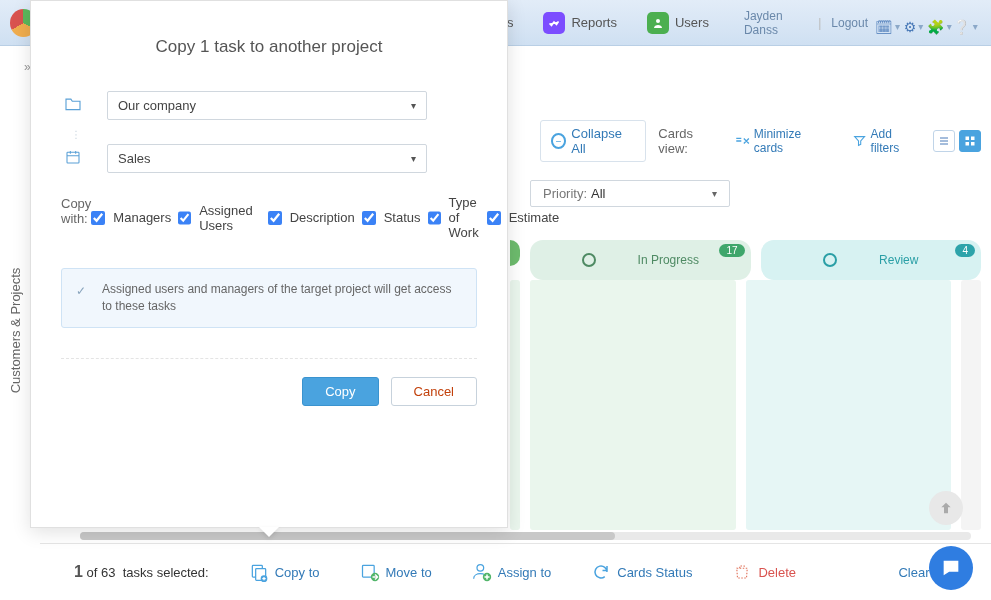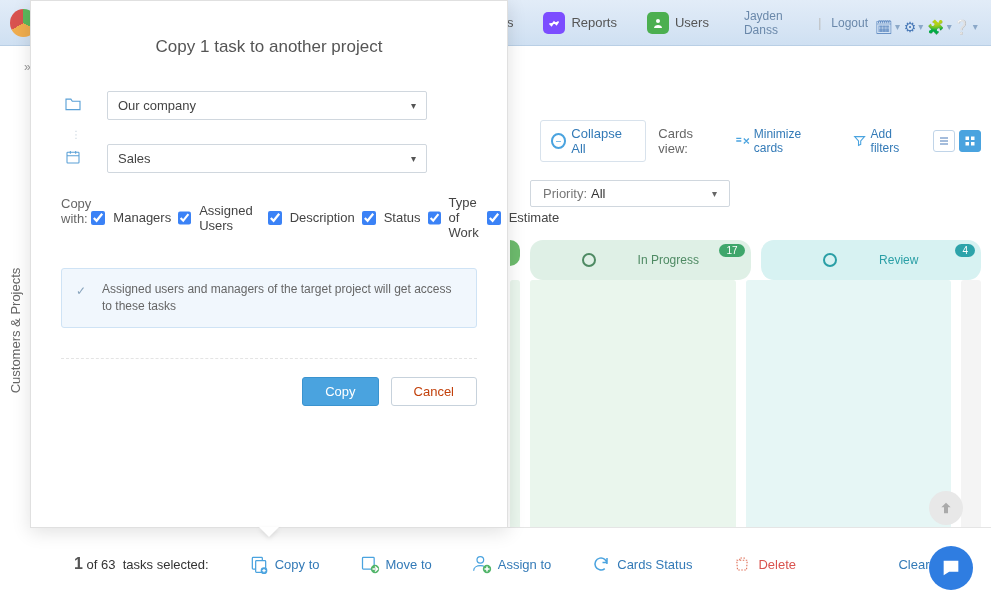--- a/index.html
+++ b/index.html
@@ -49,21 +49,21 @@
   .col-header.review { background:#d7f2f2; color:#2a9fa6; }
   .badge { position:absolute; right:6px; top:4px; background:#3fa66b; color:#fff; border-radius:10px; font-size:10px; padding:1px 7px; }
   .badge.review { background:#2da3aa; }
   .kanban .header-icon { width:14px; height:14px; border:2px solid currentColor; border-radius:50%; margin-right:6px; position:relative; }
   .kanban-body { position:absolute; top:280px; left:510px; right:10px; bottom:70px; display:flex; gap:10px; }
   .col-body { flex:1; background:#eaf6ed; border-radius:3px; }
   .col-body.review { background:#e6f6f5; }
   .col-body.last { background:#f4f4f4; width:20px; flex:0 0 20px; }
 
   
-  .bottombar { position:absolute; bottom:0; left:40px; right:0; height:73px; border-top:1px solid #e5e5e5; background:#fff; display:flex; align-items:center; padding:0 34px; gap:40px; font-size:13px; }
+  .bottombar { position:absolute; bottom:0; left:40px; right:0; height:57px; border-top:1px solid #e5e5e5; background:#fff; display:flex; align-items:center; padding:0 34px; gap:40px; font-size:13px; }
   .bottombar .selcount b { color:#555; }
   .action { display:flex; align-items:center; gap:6px; color:#337ab7; cursor:pointer; }
   .action.del { color:#d9534f; }
   .aicon { width:20px; height:20px; display:flex; align-items:center; justify-content:center; }
   .clearsel { margin-left:auto; color:#337ab7; cursor:pointer; }
 
   
   .scrolltop { position:absolute; right:28px; bottom:75px; width:34px; height:34px; border-radius:50%; background:#e8e8e8; color:#aaa; display:flex; align-items:center; justify-content:center; font-size:16px; cursor:pointer; }
 
   

